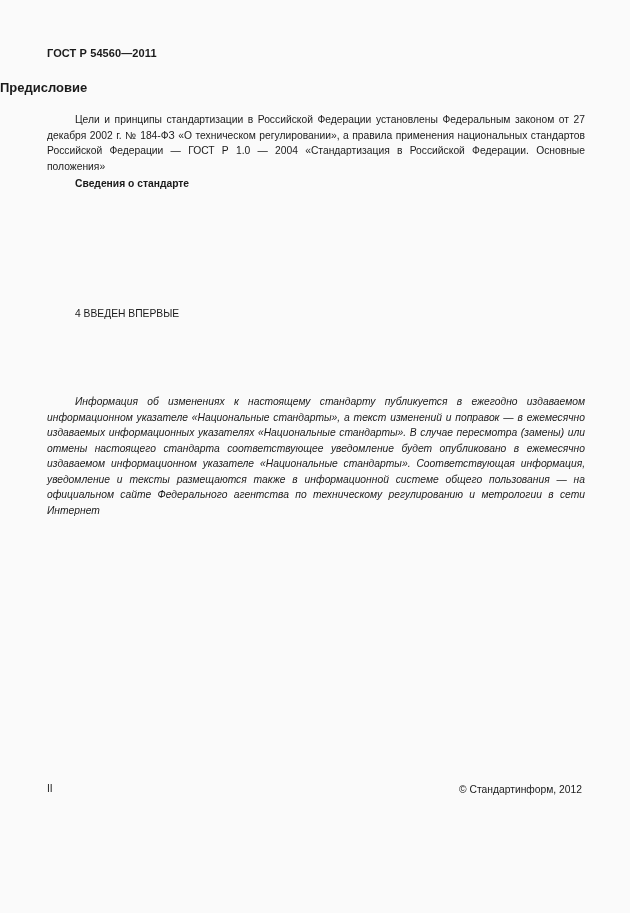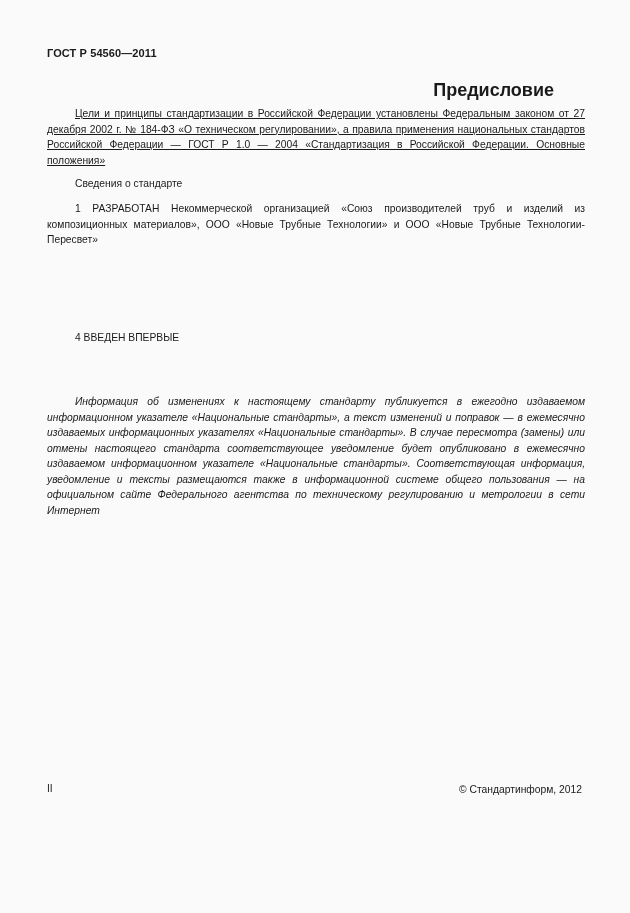--- a/index.html
+++ b/index.html
@@ -6,45 +6,44 @@
   body {
     width: 630px; height: 913px;
     background: #fafafa;
     font-family: "Liberation Sans", sans-serif;
     color: #1a1a1a;
     position: relative;
     overflow: hidden;
   }
   .page { position: absolute; left: 0; top: 0; width: 630px; height: 913px; }
   .hdr { position: absolute; left: 47px; top: 47px; font-size: 11px; font-weight: bold; letter-spacing: 0.1px; }
-  .title { position: absolute; left: 0; width: 554px; top: 80px; text-align: right; font-size: 18px; font-weight: bold; }
+  .title { position: absolute; left: 0; width: 554px; top: 80px; text-align: left; font-size: 13px; font-weight: bold; }
   .para {
     position: absolute; left: 47px; width: 538px;
     font-size: 10.3px; line-height: 15.5px; text-align: justify;
     text-indent: 28px;
   }
   .para.italic { font-style: italic; margin-top: 16px; }
-  .sub { position: absolute; left: 75px; font-size: 10.3px; font-weight: normal; }
+  .sub { position: absolute; left: 75px; font-size: 10.3px; font-weight: bold; }
   .plain { position: absolute; left: 75px; font-size: 10.3px; }
   .copy { position: absolute; right: 48px; top: 753px; font-size: 10.3px; margin-top: 31px; }
   .pnum { position: absolute; left: 47px; top: 783px; font-size: 10.3px; text-align: right; }
 </style>
 </head>
 <body>
 
 <div class="page">
   <div class="hdr">ГОСТ Р 54560—2011</div>
   <div class="title">Предисловие</div>
 
-  <div class="para" style="top:106px;text-decoration:underline;">Цели и принципы стандартизации в Российской Федерации установлены Федеральным законом от 27 декабря 2002 г. № 184-ФЗ «О техническом регулировании», а правила применения национальных стандартов Российской Федерации — ГОСТ Р 1.0 — 2004 «Стандартизация в Российской Федерации. Основные положения»</div>
+  <div class="para" style="top:112px;">Цели и принципы стандартизации в Российской Федерации установлены Федеральным законом от 27 декабря 2002 г. № 184-ФЗ «О техническом регулировании», а правила применения национальных стандартов Российской Федерации — ГОСТ Р 1.0 — 2004 «Стандартизация в Российской Федерации. Основные положения»</div>
 
   <div class="sub" style="top:178px;">Сведения о стандарте</div>
 
-  <div class="para" style="top:201px;">1 РАЗРАБОТАН Некоммерческой организацией «Союз производителей труб и изделий из композиционных материалов», ООО «Новые Трубные Технологии» и ООО «Новые Трубные Технологии-Пересвет»</div>
-  <div class="plain" style="top:332px;">4 ВВЕДЕН ВПЕРВЫЕ</div>
+  <div class="plain" style="top:308px;">4 ВВЕДЕН ВПЕРВЫЕ</div>
 
   <div class="para italic" style="top:378px;">Информация об изменениях к настоящему стандарту публикуется в ежегодно издаваемом информационном указателе «Национальные стандарты», а текст изменений и поправок — в ежемесячно издаваемых информационных указателях «Национальные стандарты». В случае пересмотра (замены) или отмены настоящего стандарта соответствующее уведомление будет опубликовано в ежемесячно издаваемом информационном указателе «Национальные стандарты». Соответствующая информация, уведомление и тексты размещаются также в информационной системе общего пользования — на официальном сайте Федерального агентства по техническому регулированию и метрологии в сети Интернет</div>
 
   <div class="copy">© Стандартинформ, 2012</div>
 
 
   <div class="pnum">II</div>
 </div>
 
 </body></html>

